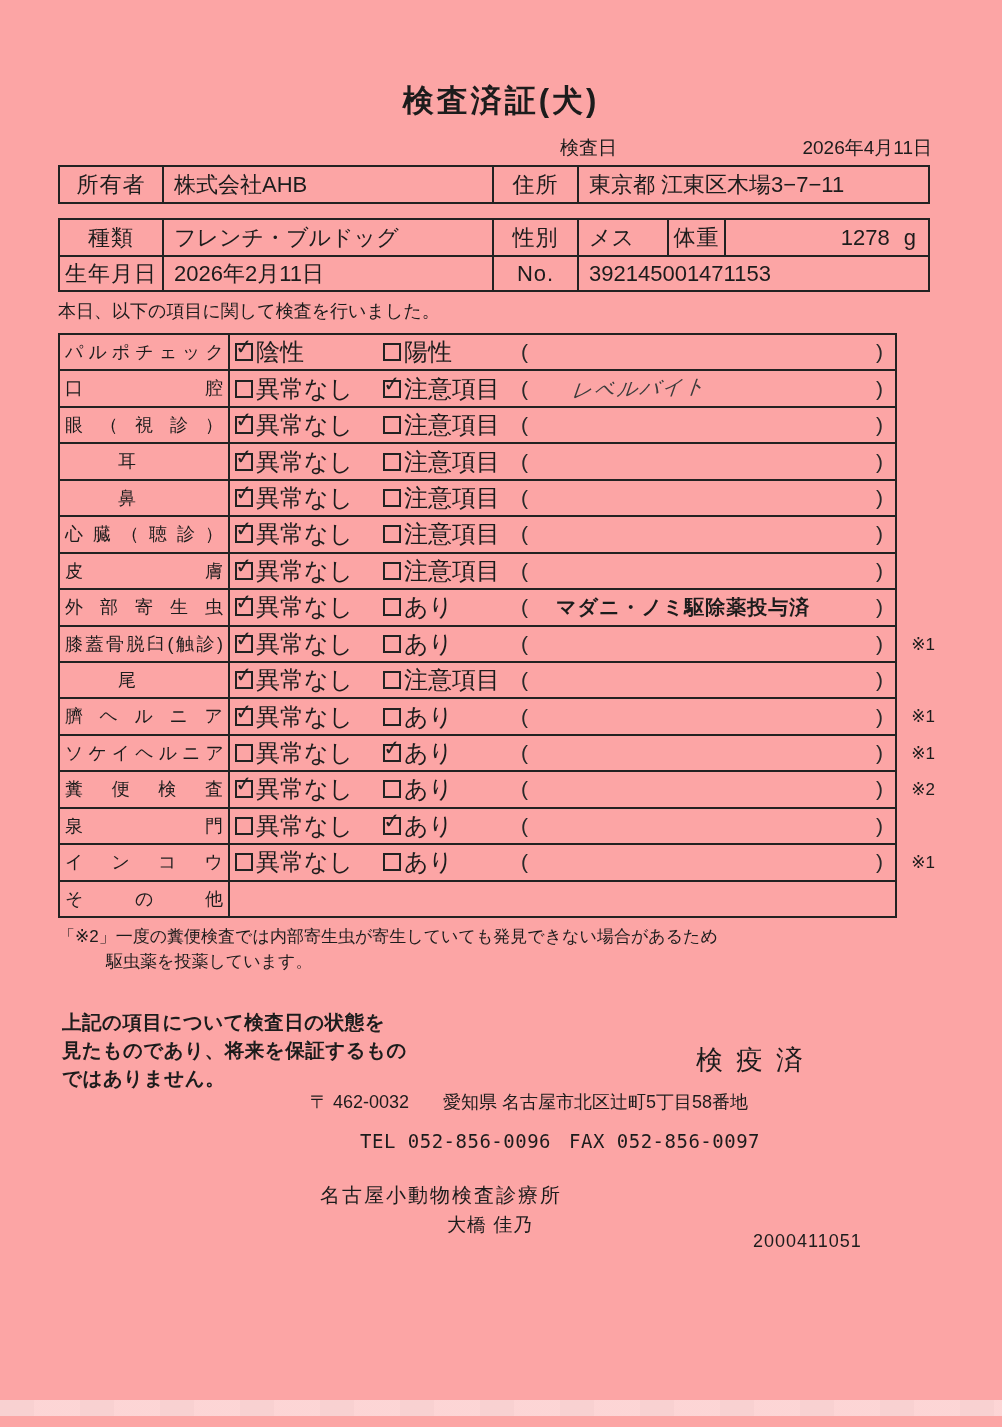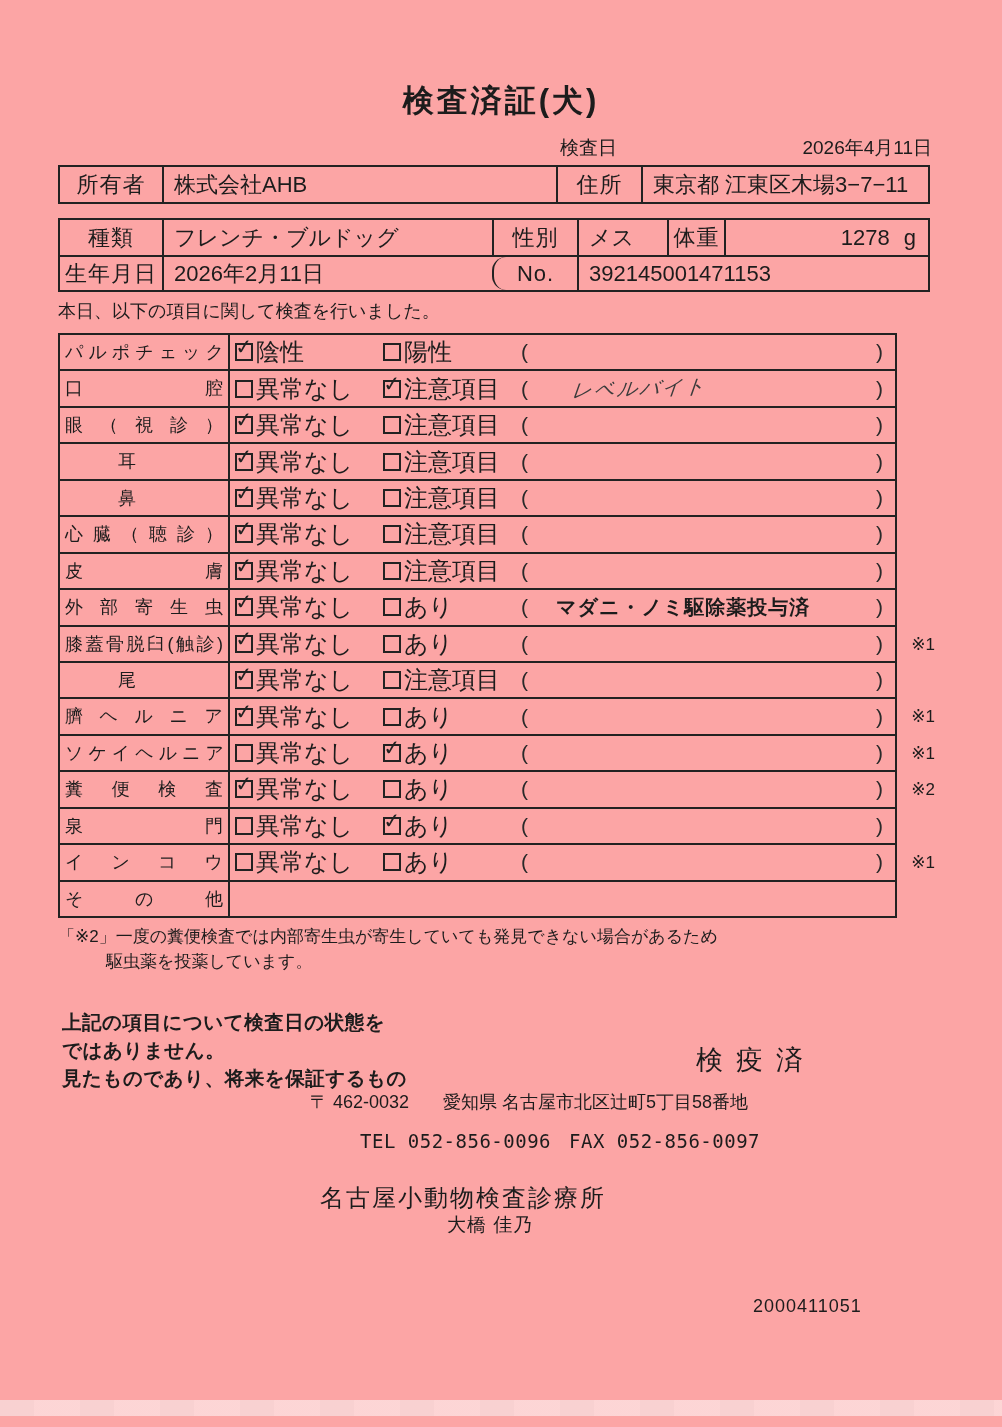--- a/index.html
+++ b/index.html
@@ -29,30 +29,30 @@
     display:flex;align-items:center;box-sizing:border-box;
     font-size:22px;white-space:nowrap;overflow:hidden;
   }
   .tcell.hd{justify-content:center;letter-spacing:1px;}
   .tcell.bl{border-left:2px solid #222;}
   .tcell.val{padding-left:10px;}
   .tcell.right{justify-content:flex-end;padding-right:12px;}
   .owner-table{top:165px;}
   .info-table{top:218px;}
   .w-owner{width:102px;}
-  .w-ownerval{width:394px;}
+  .w-ownerval{width:330px;}
   .w-addr{width:85px;}
   .w-addrval{flex:1;}
   .w-kind{width:102px;}
   .w-kindval{width:330px;}
   .w-sex{width:85px;}
   .w-sexval{width:90px;}
   .w-weight{width:57px;}
   .w-weightval{flex:1;}
-  .w-no{width:85px;border-radius:14px;}
+  .w-no{width:85px;}
   .w-noval{flex:1;}
   .unit{margin-left:14px;}
   
   .intro{position:absolute;top:299px;left:58px;font-size:18px;}
   
   .checklist{
     position:absolute;top:333px;left:58px;width:839px;height:585px;
     border:2px solid #222;box-sizing:border-box;
     display:flex;flex-direction:column;
   }
@@ -107,23 +107,23 @@
   }
   
   .addr-line{position:absolute;top:1090px;left:310px;font-size:18px;}
   .addr-line .gap{display:inline-block;width:34px;}
   .tel-line{
     position:absolute;top:1130px;left:360px;
     font-family:"DejaVu Sans Mono","Liberation Mono",monospace;
     font-size:19px;letter-spacing:0.5px;
   }
   .tel-line .gap{display:inline-block;width:18px;}
-  .clinic-name{position:absolute;top:1182px;left:320px;font-size:24px;letter-spacing:2px;}
+  .clinic-name{position:absolute;top:1182px;left:320px;font-size:20px;letter-spacing:2px;}
   .vet-name{position:absolute;top:1212px;left:447px;font-size:19px;letter-spacing:1px;}
-  .serial{position:absolute;top:1296px;left:753px;font-size:18px;letter-spacing:1px;}
+  .serial{position:absolute;top:1231px;left:753px;font-size:18px;letter-spacing:1px;}
   
   .scan-artifact{
     position:absolute;top:1400px;left:0;width:100%;height:16px;
     background:repeating-linear-gradient(90deg,#f5f5f5 0 34px,#fdfdfd 34px 80px);
     opacity:0.55;
   }
 </style>
 </head>
 <body>
 
@@ -445,22 +445,22 @@
     </div>
   </div>
 
   <div class="footnotes">
     <div>「※2」一度の糞便検査では内部寄生虫が寄生していても発見できない場合があるため</div>
     <div class="fn-indent">駆虫薬を投薬しています。</div>
   </div>
 
   <div class="disclaimer">
     <div>上記の項目について検査日の状態を</div>
+    <div>見たものであり、将来を保証するもの</div>
     <div>ではありません。</div>
-    <div>見たものであり、将来を保証するもの</div>
   </div>
 
   <div class="stamp">検疫済</div>
 
   <div class="addr-line">
     <span>〒 462-0032</span><span class="gap"></span><span>愛知県 名古屋市北区辻町5丁目58番地</span>
   </div>
   <div class="tel-line">
     <span>TEL 052-856-0096</span><span class="gap"></span><span>FAX 052-856-0097</span>
   </div>

